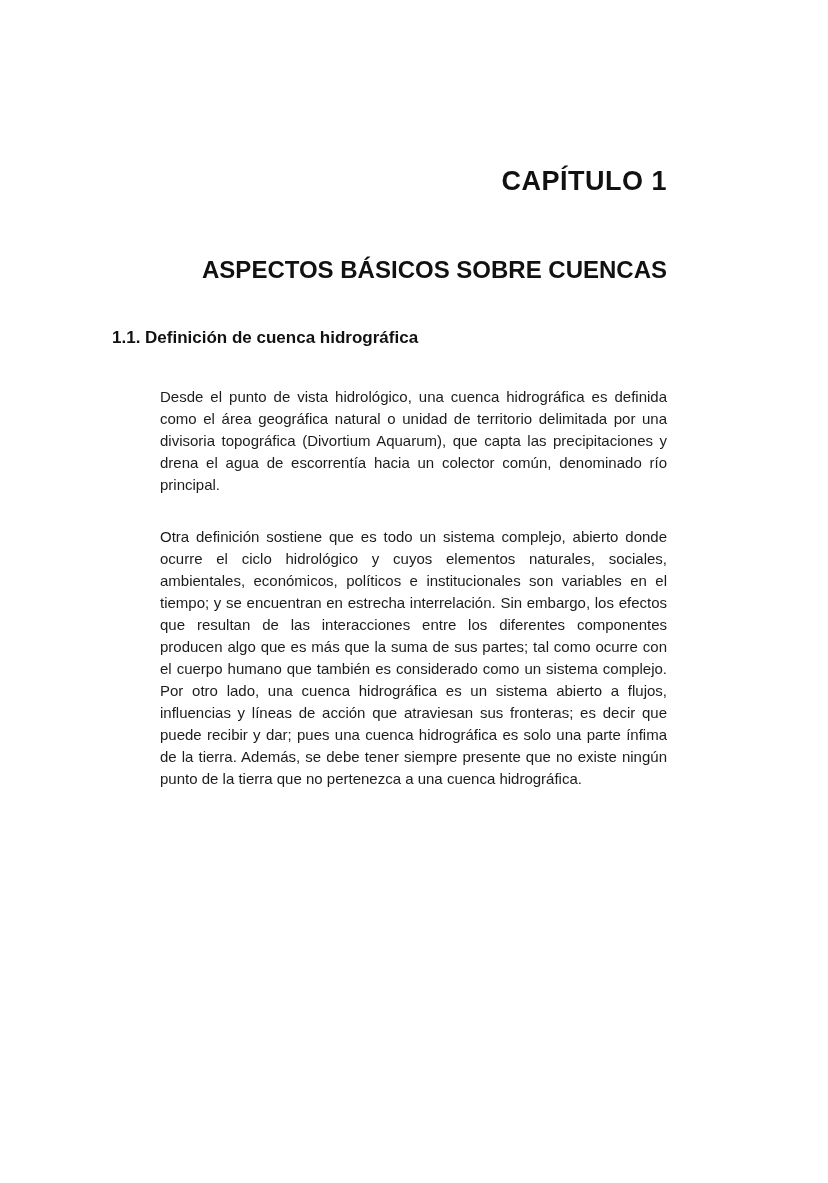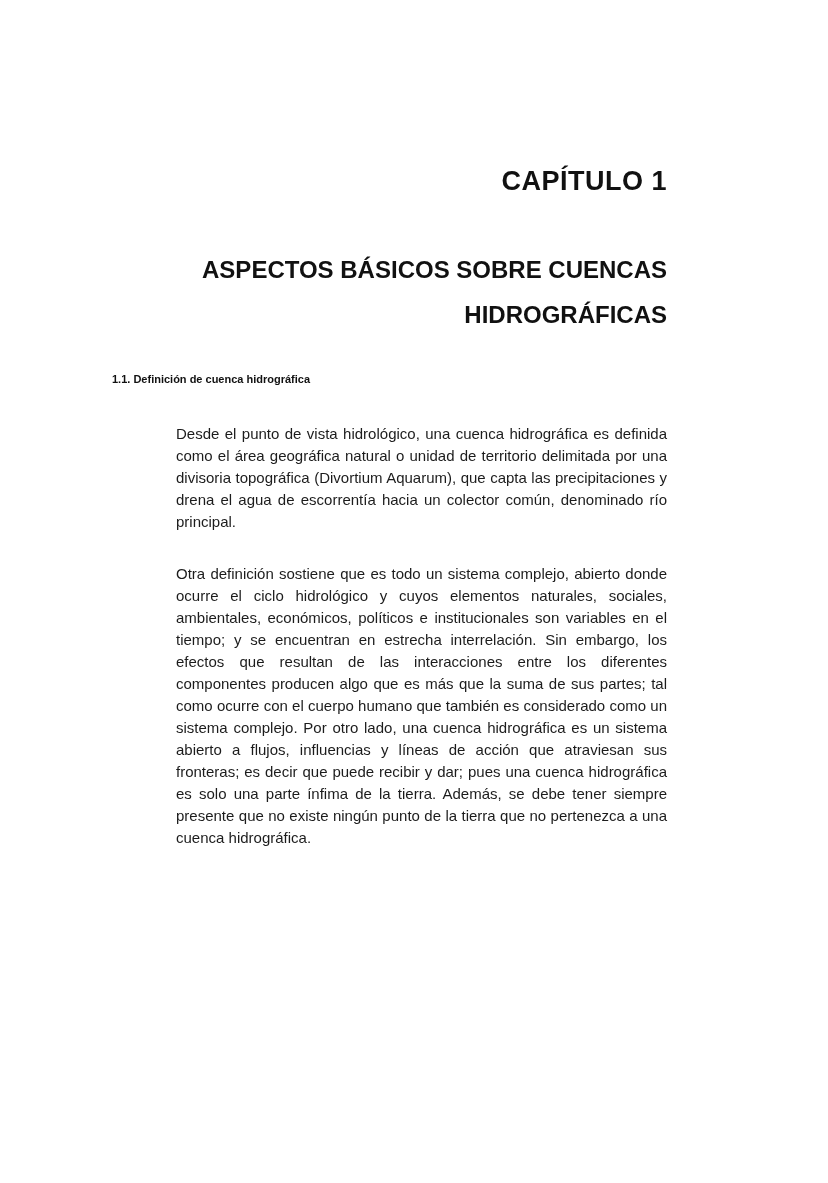--- a/index.html
+++ b/index.html
@@ -33,46 +33,45 @@
     font-size: 24px;
     font-weight: bold;
     line-height: 45px;
     color: #111111;
   }
   .document-title .title-line {
     display: block;
   }
   .section-heading {
     margin: 36px 0 0 0;
-    font-size: 11px;
+    font-size: 17px;
     font-weight: bold;
     color: #111111;
   }
   .body-block {
-    margin-left: 64px;
+    margin-left: 48px;
     margin-top: 38px;
   }
   .para {
     margin: 0 0 30px 0;
     font-size: 15px;
     line-height: 22px;
     text-align: justify;
     color: #1c1c1c;
   }
 </style>
 </head>
 <body>
 
 <div class="page">
 
   <h1 class="chapter-heading">CAPÍTULO 1</h1>
 
   <h2 class="document-title">
     <span class="title-line">ASPECTOS BÁSICOS SOBRE CUENCAS</span>
-    <span class="title-line">HIDROGRÁFICAS</span>
   </h2>
 
   <h3 class="section-heading">1.1. Definición de cuenca hidrográfica</h3>
 
   <div class="body-block">
     <p class="para">Desde el punto de vista hidrológico, una cuenca hidrográfica es definida como el área geográfica natural o unidad de territorio delimitada por una divisoria topográfica (Divortium Aquarum), que capta las precipitaciones y drena el agua de escorrentía hacia un colector común, denominado río principal.</p>
     <p class="para">Otra definición sostiene que es todo un sistema complejo, abierto donde ocurre el ciclo hidrológico y cuyos elementos naturales, sociales, ambientales, económicos, políticos e institucionales son variables en el tiempo; y se encuentran en estrecha interrelación. Sin embargo, los efectos que resultan de las interacciones entre los diferentes componentes producen algo que es más que la suma de sus partes; tal como ocurre con el cuerpo humano que también es considerado como un sistema complejo. Por otro lado, una cuenca hidrográfica es un sistema abierto a flujos, influencias y líneas de acción que atraviesan sus fronteras; es decir que puede recibir y dar; pues una cuenca hidrográfica es solo una parte ínfima de la tierra. Además, se debe tener siempre presente que no existe ningún punto de la tierra que no pertenezca a una cuenca hidrográfica.</p>
   </div>
 
 </div>

